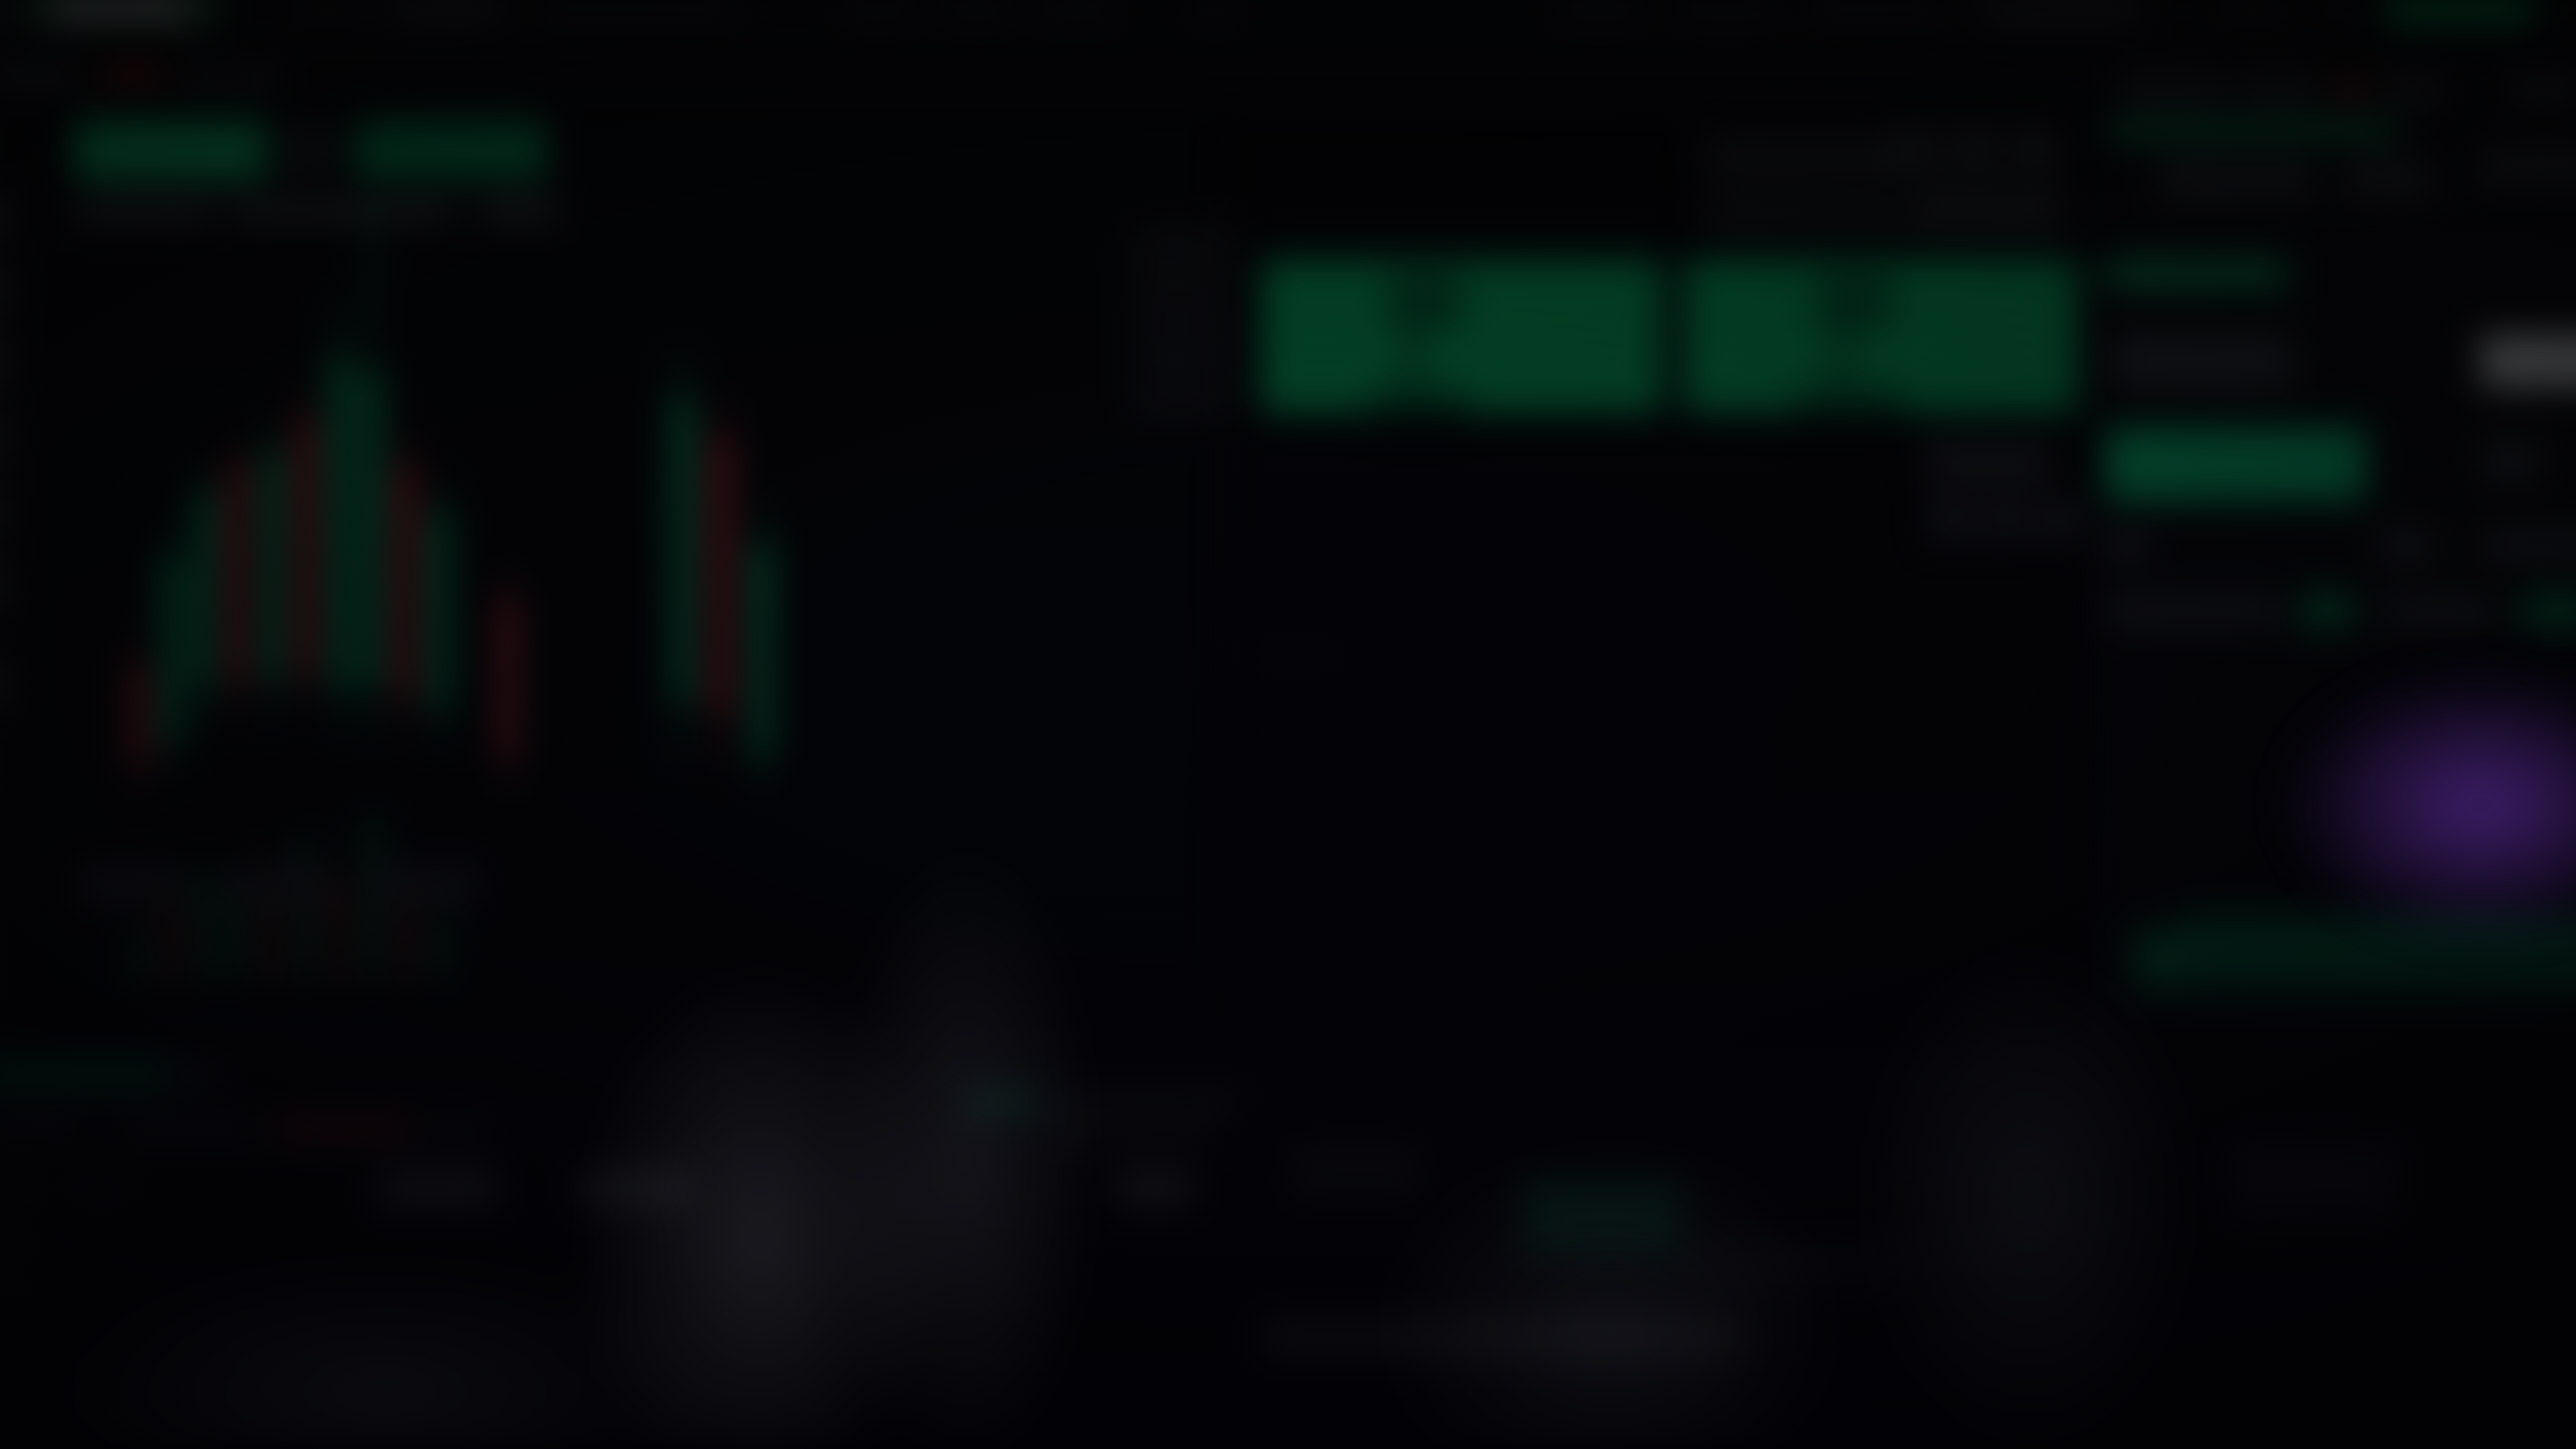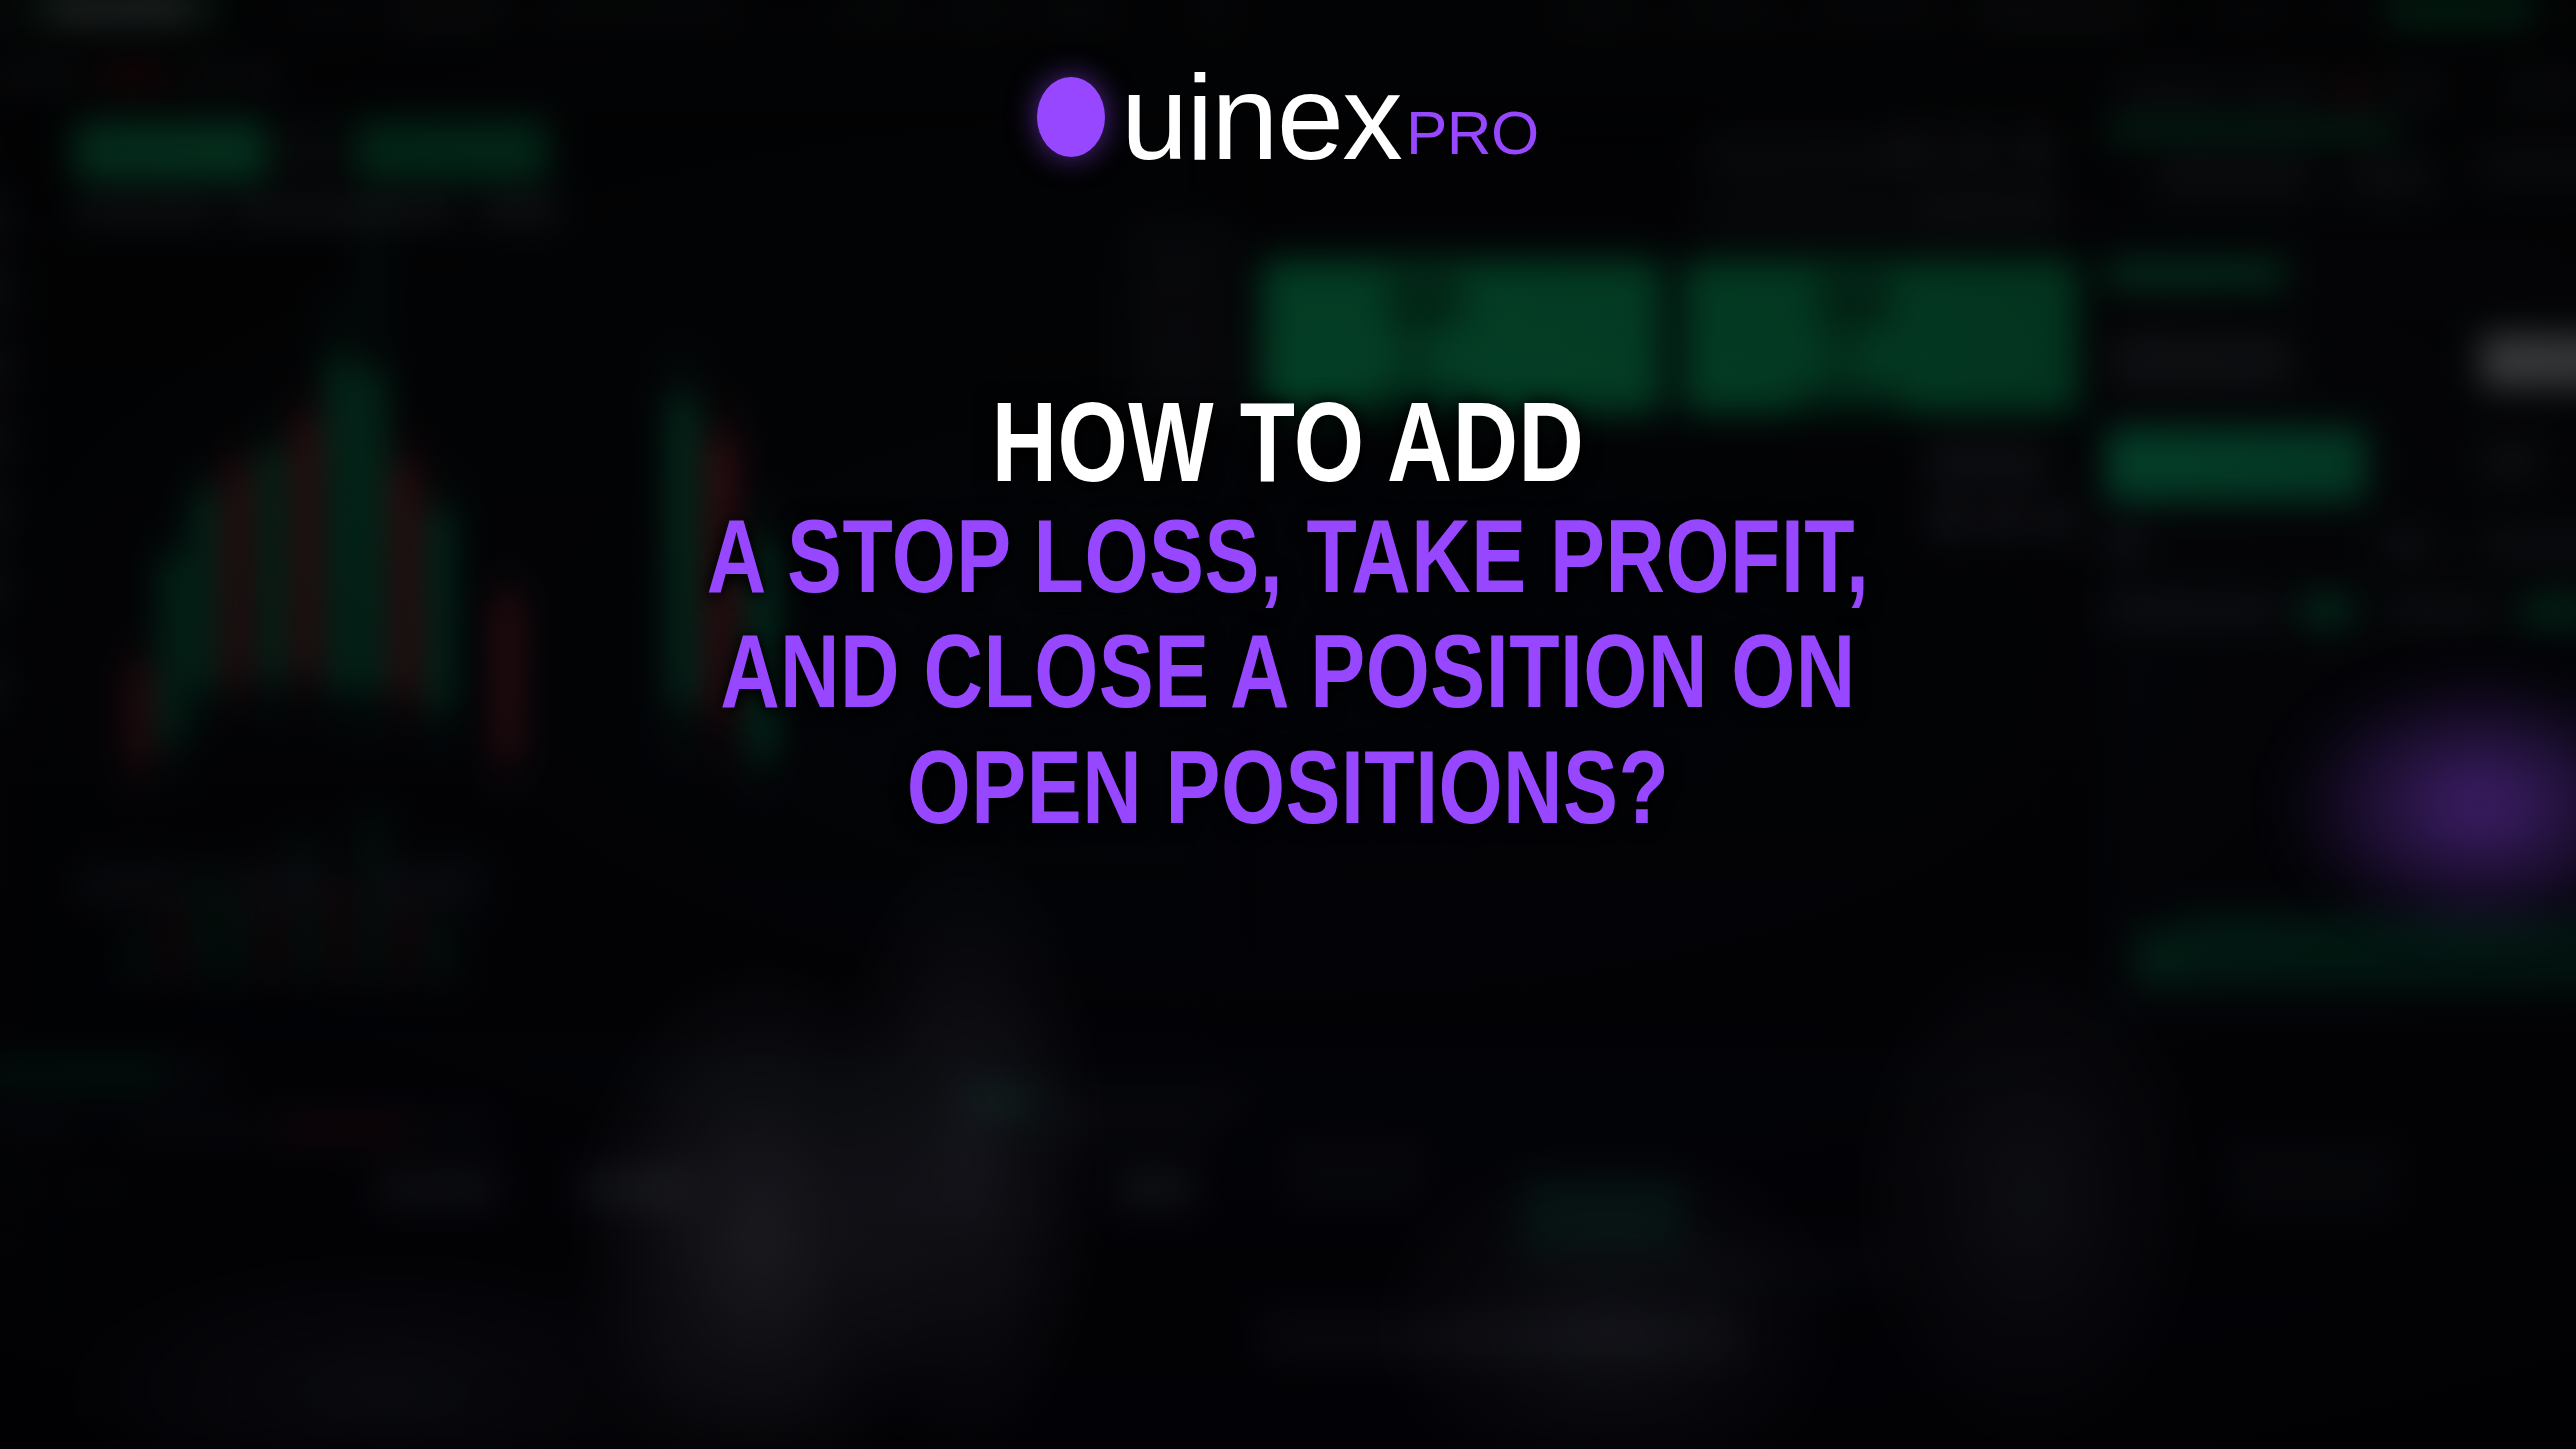--- a/index.html
+++ b/index.html
@@ -362,28 +362,17 @@
 
     <div class="panelbox" style="left:2145px; top:908px; width:438px; height:71px; background:#0d7a50;"></div>
   </div>
 
   <div id="vignette"></div>
   <div id="smoke"></div>
   <div id="purpleglow"></div>
 
   <div id="content">
 
-    <div class="logo">
-      <div class="logo-dot"></div>
-      <span class="logo-word">uinex</span>
-      <span class="logo-pro">PRO</span>
-    </div>
-
-    <div class="headline">
-      <span class="hl-line white">HOW TO ADD</span>
-      <span class="hl-line purple">A STOP LOSS, TAKE PROFIT,</span>
-      <span class="hl-line purple">AND CLOSE A POSITION ON</span>
-      <span class="hl-line purple">OPEN POSITIONS?</span>
-    </div>
+
 
   </div>
 </div>
 
 
 </body></html>

